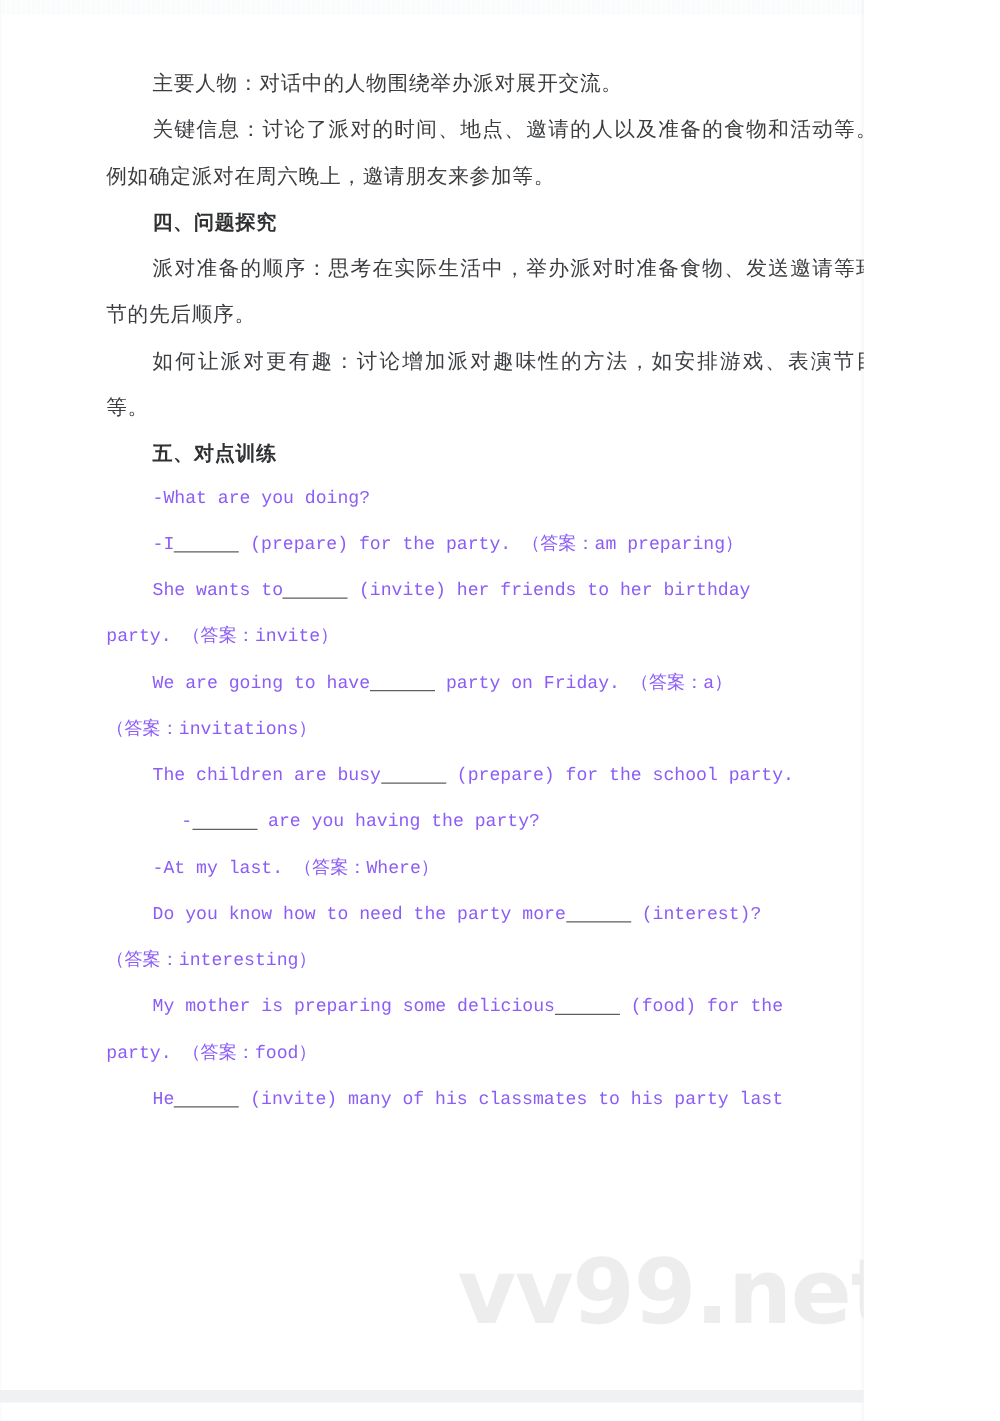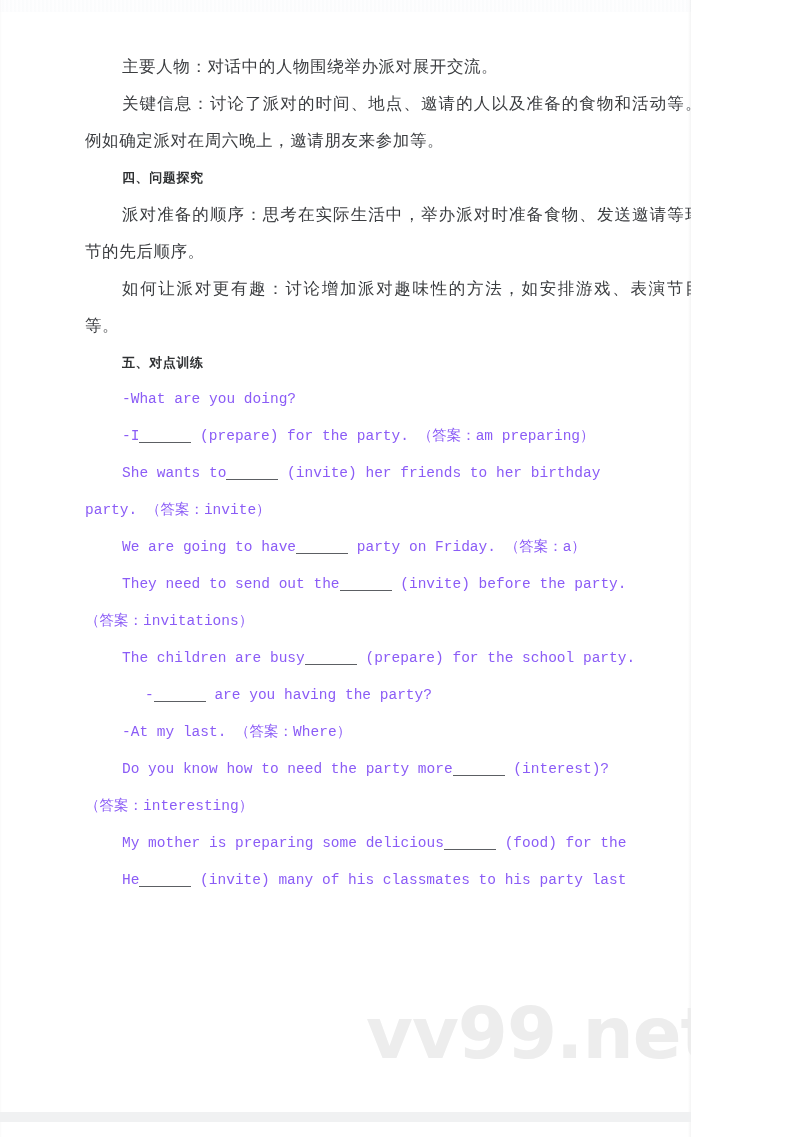--- a/index.html
+++ b/index.html
@@ -58,21 +58,21 @@
     line-height: 37px;
     color: #3b3d40;
     text-indent: 37px;
     letter-spacing: 0.6px;
     margin: 0;
     text-align: justify;
     text-justify: inter-character;
   }
   .cn-heading {
     font-family: "DejaVu Serif", "Liberation Serif", serif;
-    font-size: 13px;
+    font-size: 16px;
     line-height: 37px;
     color: #2f3133;
     font-weight: bold;
     text-indent: 37px;
     letter-spacing: 0.6px;
     margin: 0;
   }
 
   
   .ex-line {
@@ -128,27 +128,27 @@
         <div class="cn-para">派对准备的顺序：思考在实际生活中，举办派对时准备食物、发送邀请等环节的先后顺序。</div>
         <div class="cn-para">如何让派对更有趣：讨论增加派对趣味性的方法，如安排游戏、表演节目等。</div>
         <div class="cn-heading">五、对点训练</div>
       </div>
     <div id="ex-block">
         <div class="ex-line indent-1"><span>-What are you doing?</span></div>
         <div class="ex-line indent-1"><span>-I</span><span class="blank"></span><span> (prepare) for the party. （答案：am preparing）</span></div>
         <div class="ex-line indent-1"><span>She wants to</span><span class="blank"></span><span> (invite) her friends to her birthday</span></div>
         <div class="ex-line indent-0"><span>party. （答案：invite）</span></div>
         <div class="ex-line indent-1"><span>We are going to have</span><span class="blank"></span><span> party on Friday. （答案：a）</span></div>
-        <div class="ex-line indent-1"><span>They need to send out the</span><span class="blank"></span><span> (invite) before the party.</span></div>
         <div class="ex-line indent-0"><span>（答案：invitations）</span></div>
         <div class="ex-line indent-1"><span>The children are busy</span><span class="blank"></span><span> (prepare) for the school party.</span></div>
         <div class="ex-line indent-2"><span>-</span><span class="blank"></span><span> are you having the party?</span></div>
         <div class="ex-line indent-1"><span>-At my last. （答案：Where）</span></div>
         <div class="ex-line indent-1"><span>Do you know how to need the party more</span><span class="blank"></span><span> (interest)?</span></div>
         <div class="ex-line indent-0"><span>（答案：interesting）</span></div>
         <div class="ex-line indent-1"><span>My mother is preparing some delicious</span><span class="blank"></span><span> (food) for the</span></div>
+        <div class="ex-line indent-0"><span>party. （答案：food）</span></div>
         <div class="ex-line indent-1"><span>He</span><span class="blank"></span><span> (invite) many of his classmates to his party last</span></div>
       </div>
   </div>
 
   <div class="watermark">vv99.net</div>
 
 </div>
 
 </body></html>

